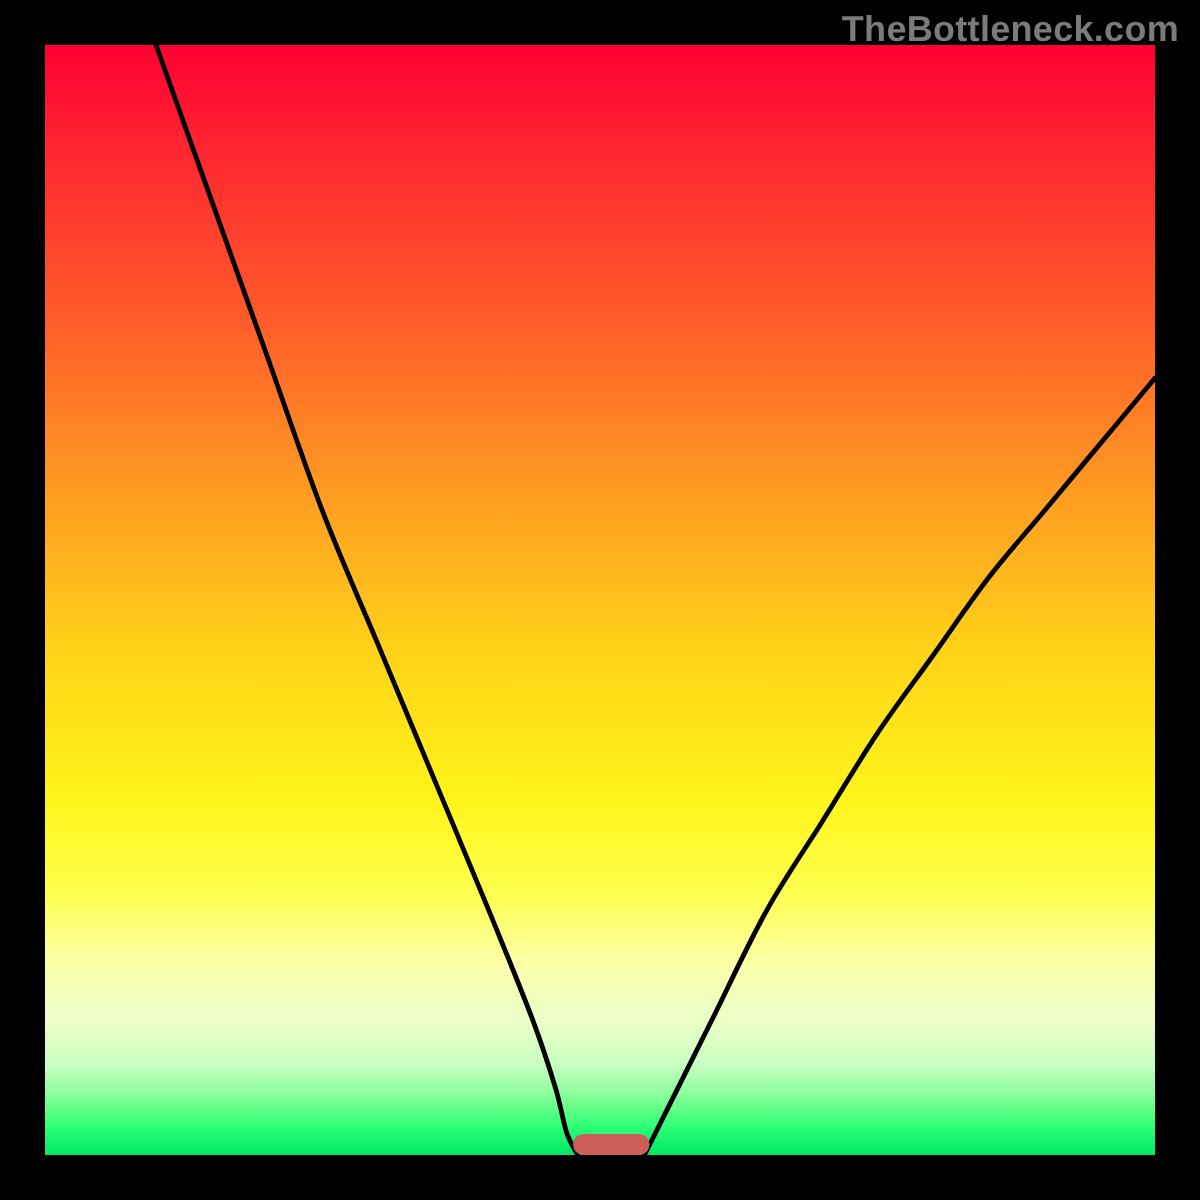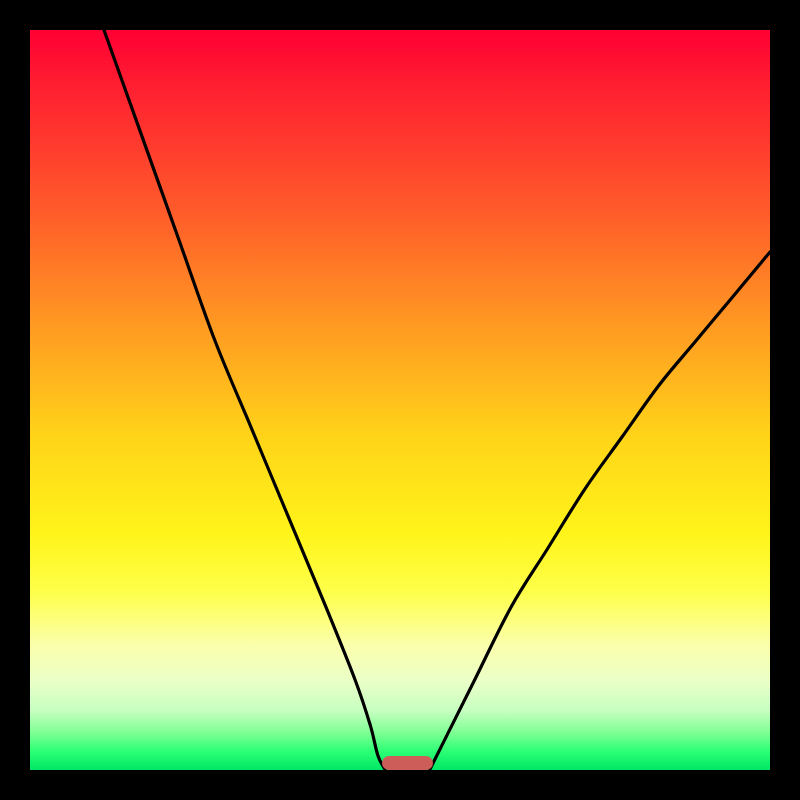--- a/index.html
+++ b/index.html
@@ -79,13 +79,14 @@
 
 <div class="frame">
   <div class="plot">
     <div class="gradient"></div>
     <svg class="curves" viewBox="0 0 740 740" preserveAspectRatio="none">
       <path id="curve-left" fill="none" stroke="#000" stroke-width="3.2" stroke-linecap="round" d="M 74.00 0.00 C 80.17 17.27, 98.67 69.07, 111.00 103.60 C 123.33 138.13, 135.67 172.67, 148.00 207.20 C 160.33 241.73, 172.67 278.73, 185.00 310.80 C 197.33 342.87, 209.67 370.00, 222.00 399.60 C 234.33 429.20, 246.67 458.80, 259.00 488.40 C 271.33 518.00, 284.90 550.07, 296.00 577.20 C 307.10 604.33, 318.20 631.47, 325.60 651.20 C 333.00 670.93, 336.70 683.27, 340.40 695.60 C 344.10 707.93, 345.33 717.80, 347.80 725.20 C 350.27 732.60, 353.97 737.53, 355.20 740.00"></path>
       <path id="curve-right" fill="none" stroke="#000" stroke-width="3.2" stroke-linecap="round" d="M 399.60 740.00 C 402.07 735.07, 407.00 725.20, 414.40 710.40 C 421.80 695.60, 432.90 673.40, 444.00 651.20 C 455.10 629.00, 468.67 599.40, 481.00 577.20 C 493.33 555.00, 505.67 537.73, 518.00 518.00 C 530.33 498.27, 542.67 477.30, 555.00 458.80 C 567.33 440.30, 579.67 424.27, 592.00 407.00 C 604.33 389.73, 616.67 371.23, 629.00 355.20 C 641.33 339.17, 653.67 325.60, 666.00 310.80 C 678.33 296.00, 690.67 281.20, 703.00 266.40 C 715.33 251.60, 733.83 229.40, 740.00 222.00"></path>
     </svg>
     <div id="indicator" class="indicator" style="width: 50.32px; left: 352.24px; top: 726px; background: rgb(205, 93, 89);"></div>
   </div>
+  <div class="watermark">TheBottleneck.com</div>
 </div>
 
 </body></html>

